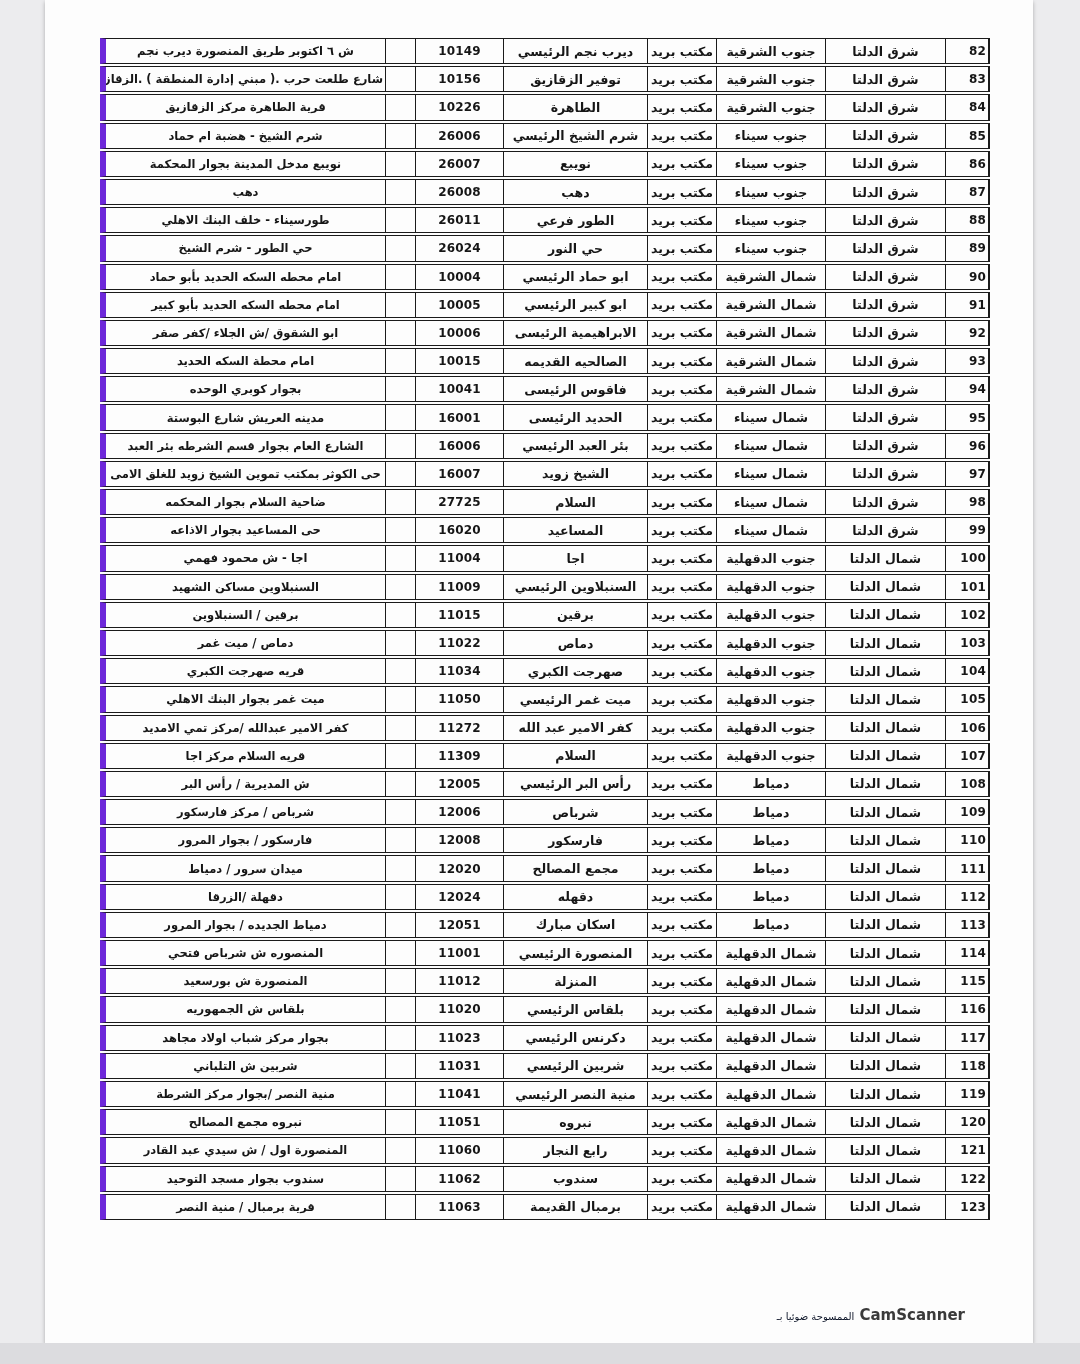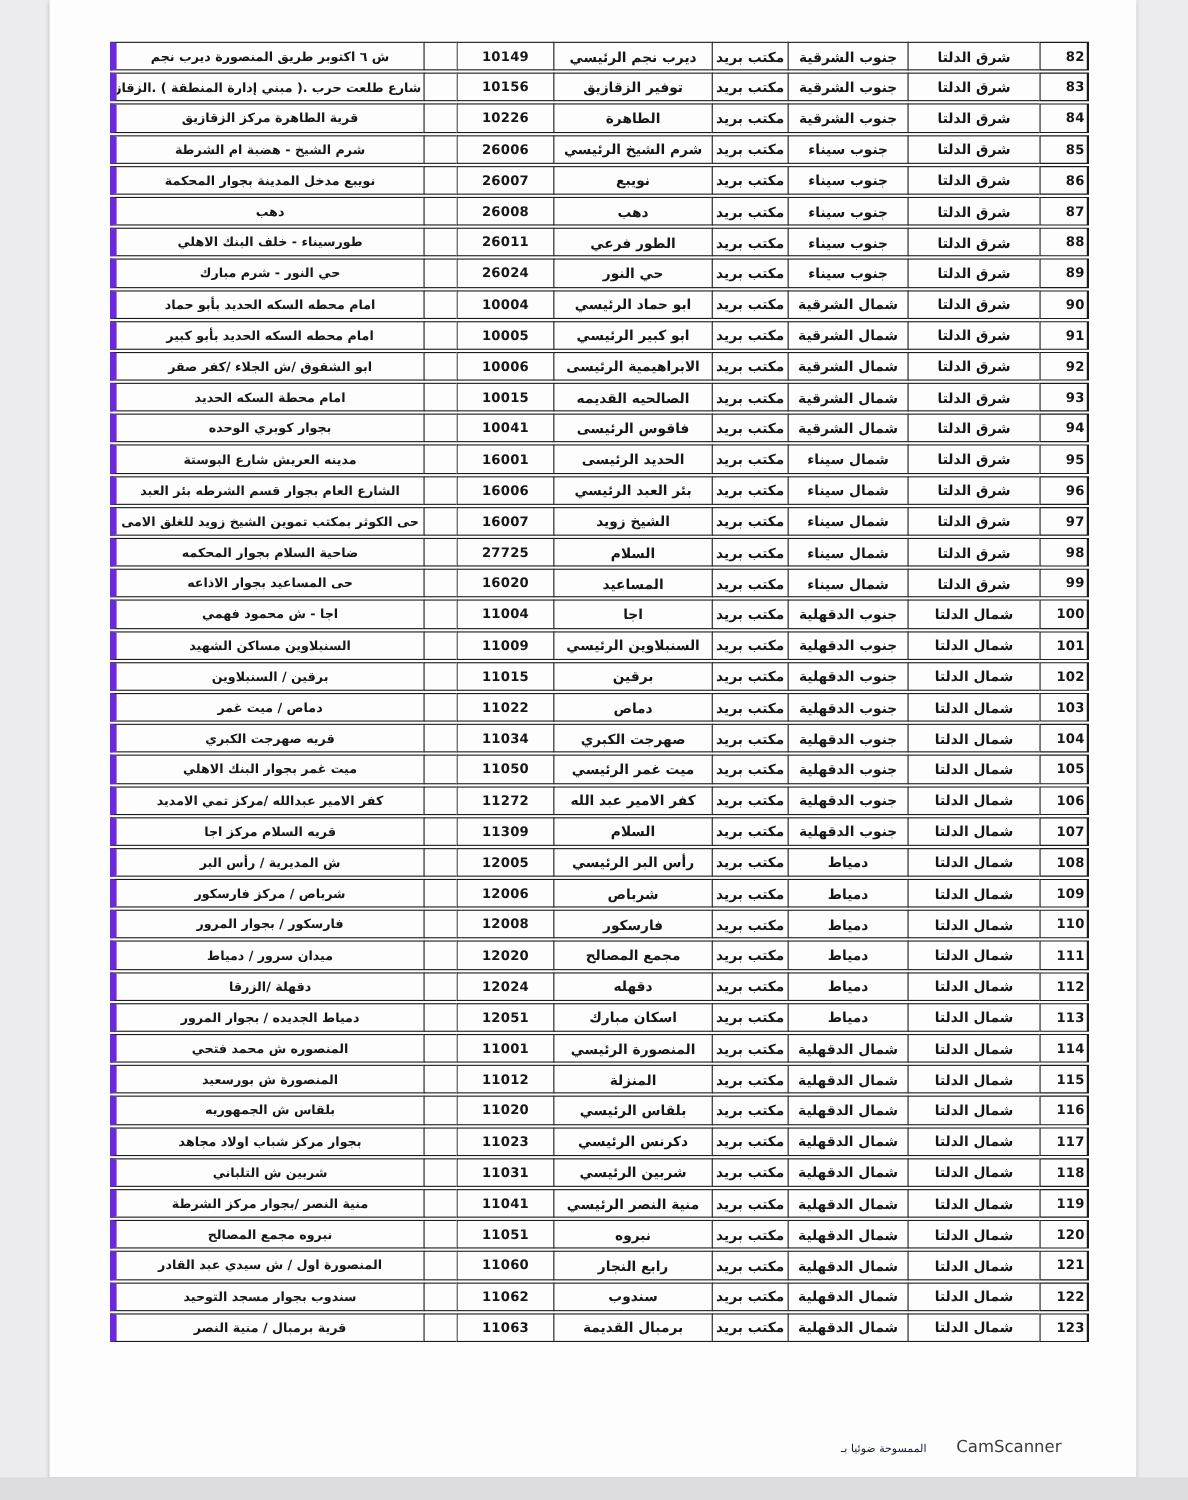--- a/index.html
+++ b/index.html
@@ -67,23 +67,23 @@
     direction:ltr;
     color:#4a4a4a;
     white-space:nowrap;
   }
   .cam-footer .ar{
     font-size:10px;
     color:#0f172a;
   }
   .cam-footer .brand{
     font-size:15px;
-    font-weight:400;
+    font-weight:700;
     color:#3a3a3a;
-    margin-left:22px;
+    margin-left:0;
   }
 </style>
 </head>
 <body>
 
 <div class="scan-page">
   <table class="postal-table" dir="rtl">
     <colgroup>
       <col style="width:45px">
       <col style="width:120px">
@@ -126,21 +126,21 @@
           <td class="addr">قرية الطاهرة مركز الزقازيق</td>
         </tr>
         <tr>
           <td class="num">85</td>
           <td>شرق الدلتا</td>
           <td>جنوب سيناء</td>
           <td>مكتب بريد</td>
           <td>شرم الشيخ الرئيسي</td>
           <td class="num">26006</td>
           <td class="spacer"></td>
-          <td class="addr">شرم الشيخ - هضبة ام الشرطة</td>
+          <td class="addr">شرم الشيخ - هضبة ام حماد</td>
         </tr>
         <tr>
           <td class="num">86</td>
           <td>شرق الدلتا</td>
           <td>جنوب سيناء</td>
           <td>مكتب بريد</td>
           <td>نويبع</td>
           <td class="num">26007</td>
           <td class="spacer"></td>
           <td class="addr">نويبع مدخل المدينة بجوار المحكمة</td>
@@ -166,21 +166,21 @@
           <td class="addr">طورسيناء - خلف البنك الاهلي</td>
         </tr>
         <tr>
           <td class="num">89</td>
           <td>شرق الدلتا</td>
           <td>جنوب سيناء</td>
           <td>مكتب بريد</td>
           <td>حي النور</td>
           <td class="num">26024</td>
           <td class="spacer"></td>
-          <td class="addr">حي النور - شرم مبارك</td>
+          <td class="addr">حي الطور - شرم الشيخ</td>
         </tr>
         <tr>
           <td class="num">90</td>
           <td>شرق الدلتا</td>
           <td>شمال الشرقية</td>
           <td>مكتب بريد</td>
           <td>ابو حماد الرئيسي</td>
           <td class="num">10004</td>
           <td class="spacer"></td>
           <td class="addr">امام محطه السكه الحديد بأبو حماد</td>
@@ -416,21 +416,21 @@
           <td class="addr">دمياط الجديده / بجوار المرور</td>
         </tr>
         <tr>
           <td class="num">114</td>
           <td>شمال الدلتا</td>
           <td>شمال الدقهلية</td>
           <td>مكتب بريد</td>
           <td>المنصورة الرئيسي</td>
           <td class="num">11001</td>
           <td class="spacer"></td>
-          <td class="addr">المنصوره ش محمد فتحي</td>
+          <td class="addr">المنصوره ش شرباص فتحي</td>
         </tr>
         <tr>
           <td class="num">115</td>
           <td>شمال الدلتا</td>
           <td>شمال الدقهلية</td>
           <td>مكتب بريد</td>
           <td>المنزلة</td>
           <td class="num">11012</td>
           <td class="spacer"></td>
           <td class="addr">المنصورة ش بورسعيد</td>

